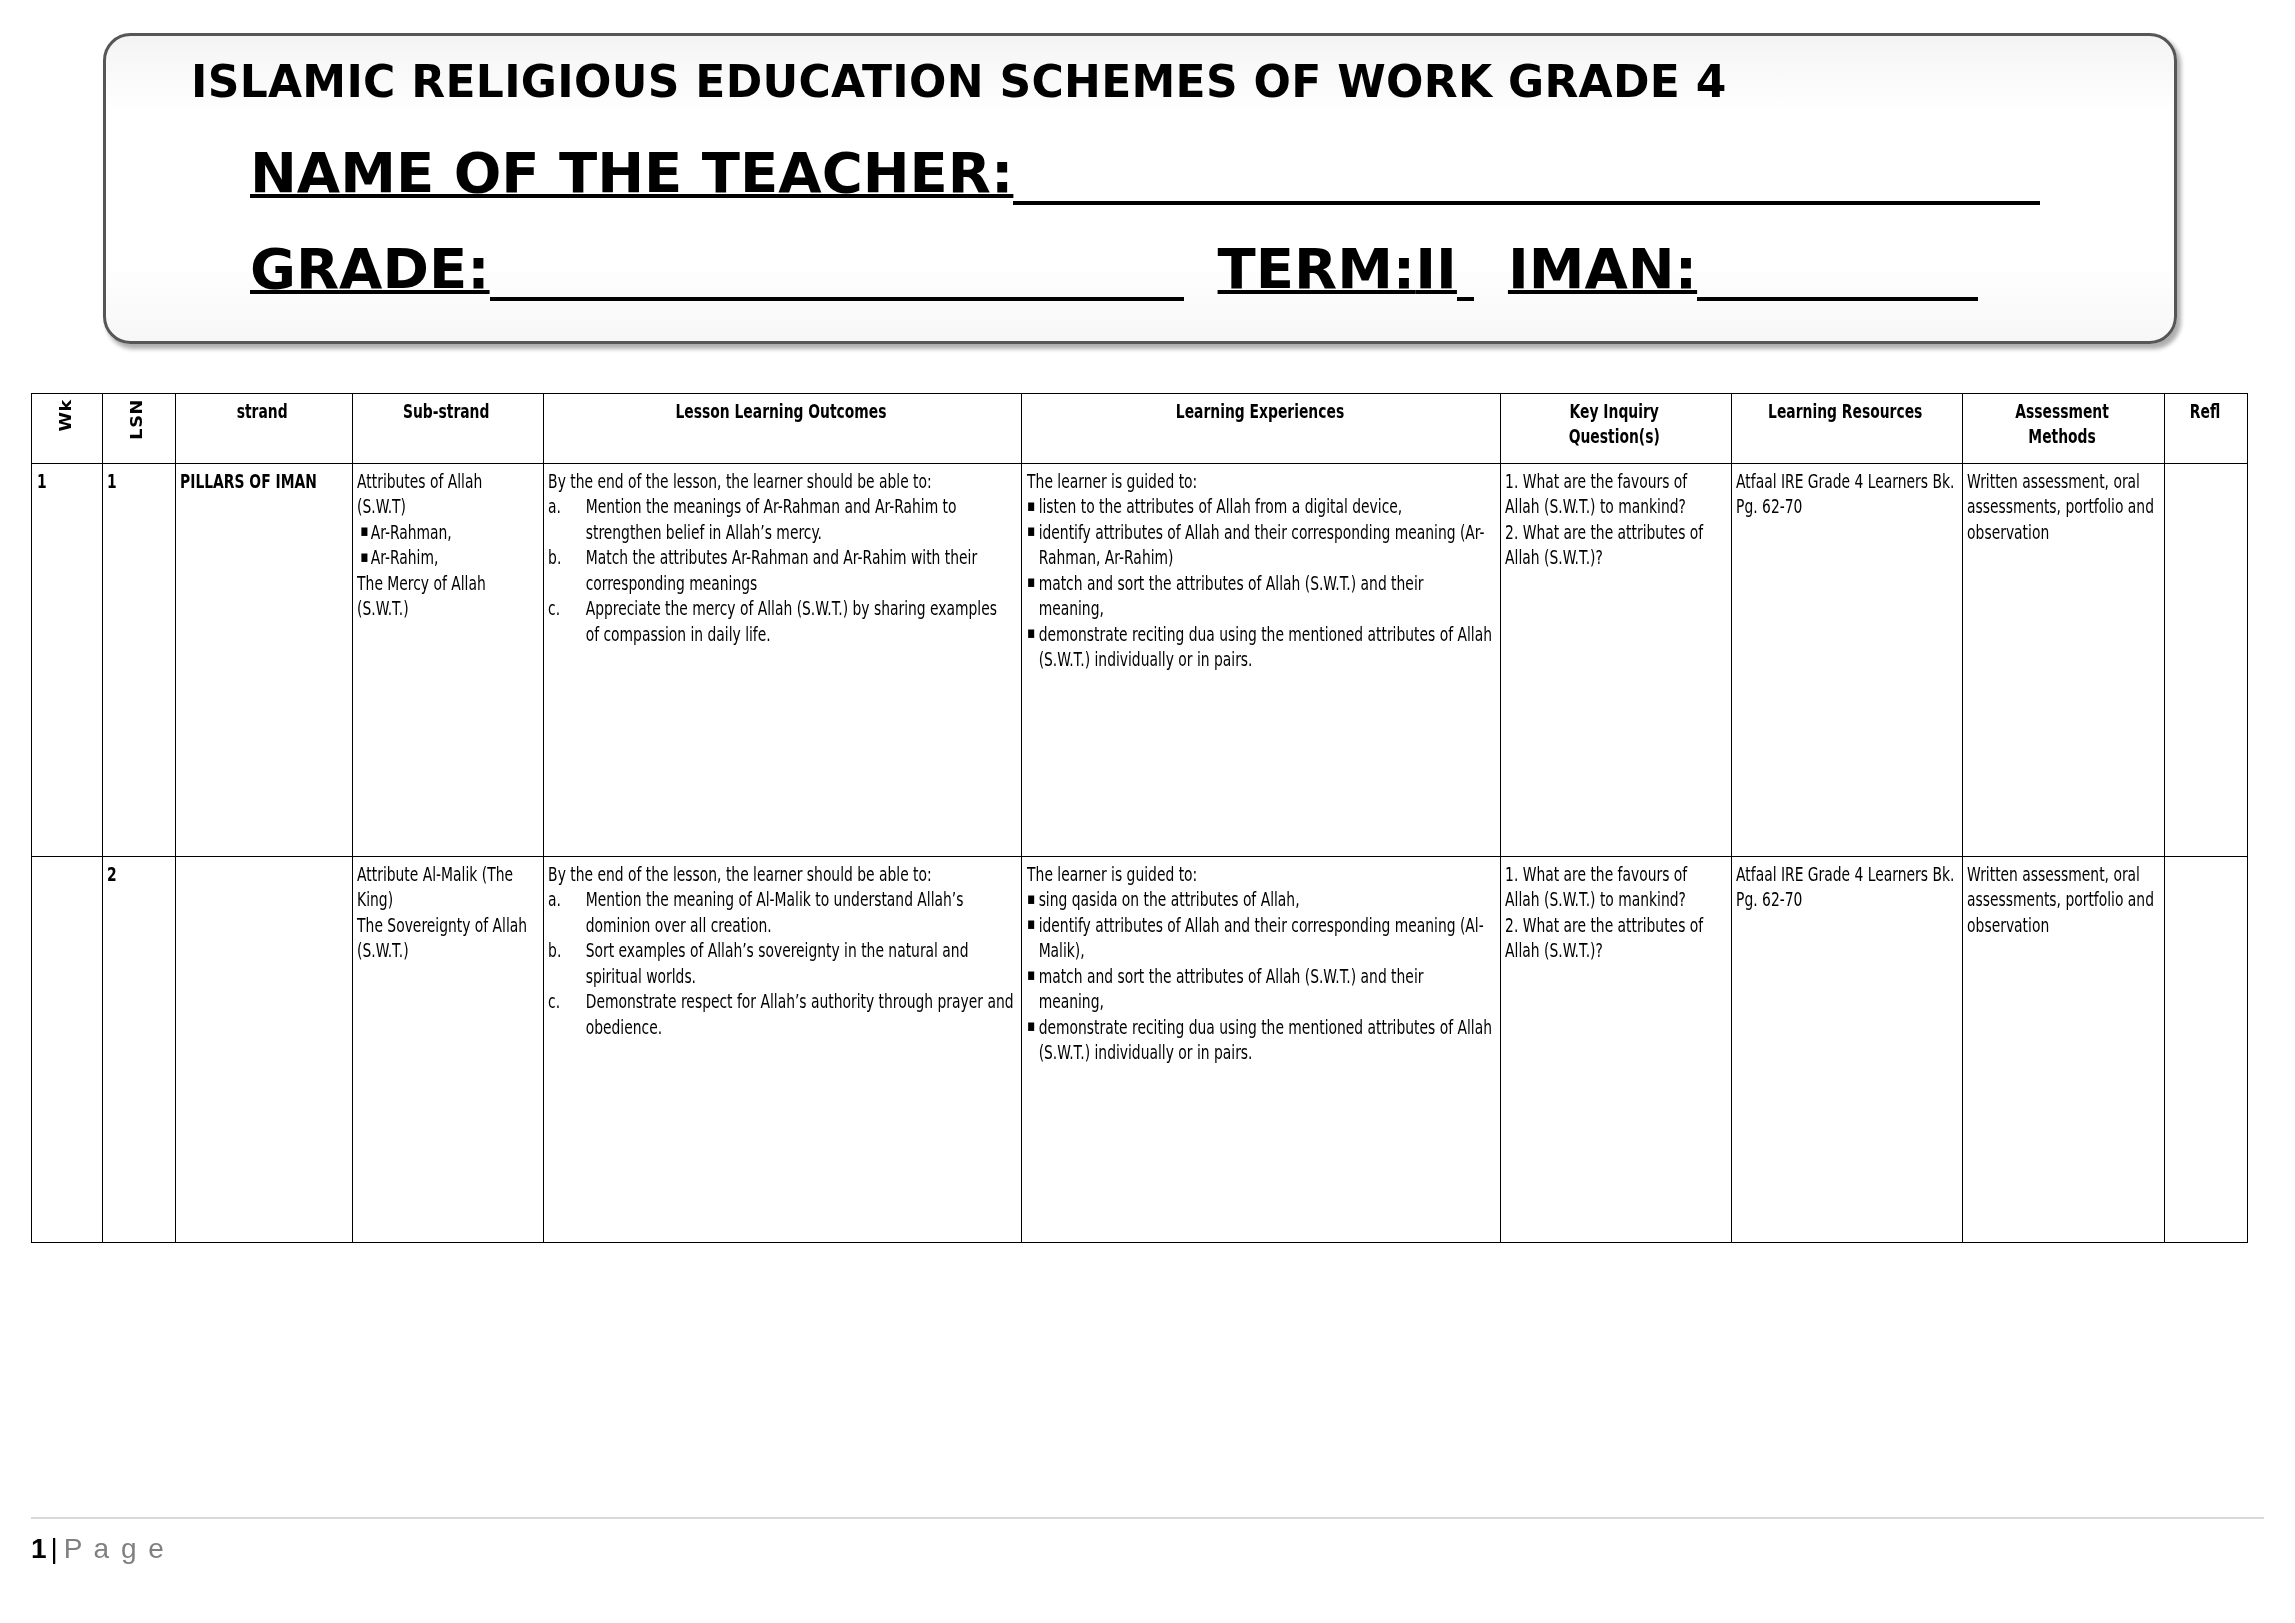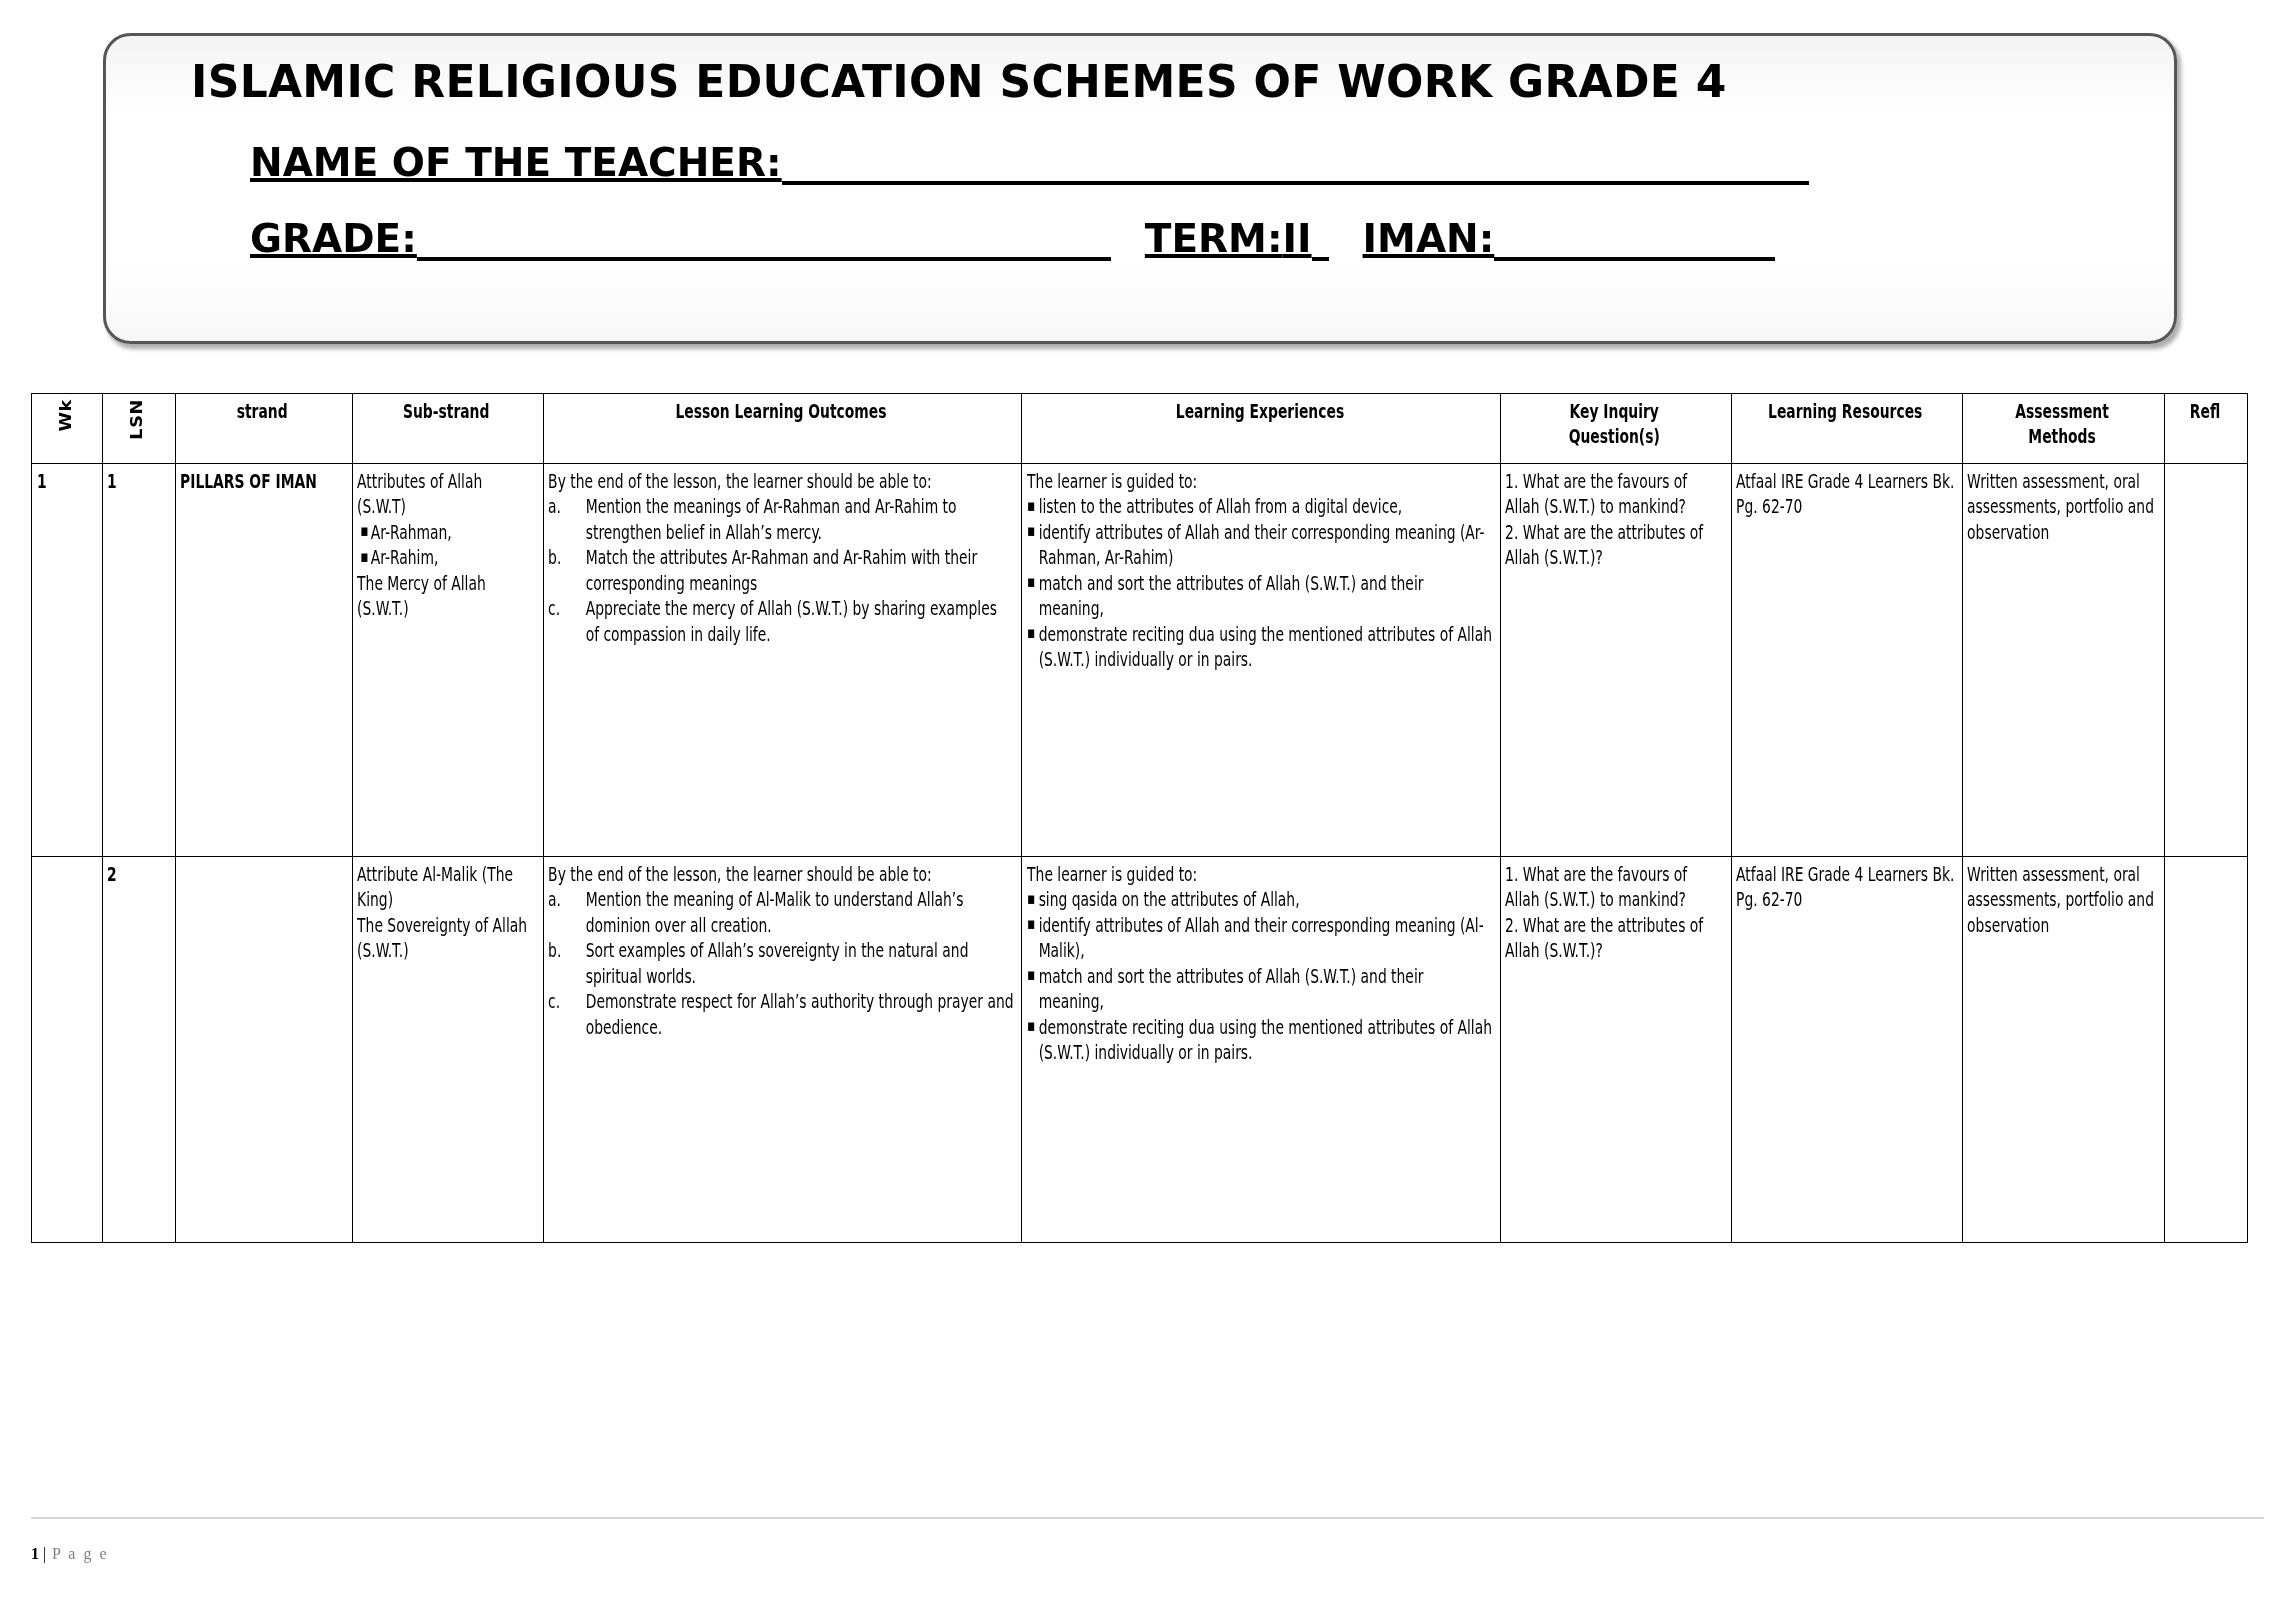--- a/index.html
+++ b/index.html
@@ -41,21 +41,21 @@
     letter-spacing: 0.3px;
     color: #000;
     text-align: left;
     margin-top: 10.5px;
     margin-left: -59px;
     white-space: nowrap;
   }
   .field-line {
     font-family: "DejaVu Sans", sans-serif;
     font-weight: bold;
-    font-size: 39px;
+    font-size: 56px;
     color: #000;
     white-space: nowrap;
     margin-top: 33px;
   }
   .field-line.second { margin-top: 31px; }
   .ul { text-decoration: underline; text-decoration-thickness: 3.9px; color: #000; }
   .blankline {
     display: inline-block;
     border-bottom: 4.6px solid #000;
     vertical-align: bottom;
@@ -159,25 +159,24 @@
     left: 31px;
     top: 1517px;
     width: 2233px;
     height: 2px;
     background: #d9d9d9;
   }
   .footer {
     position: absolute;
     left: 31px;
     top: 1533px;
-    font-family: Liberation Serif, serif;
-    font-size: 16px;
+    font-family: Liberation Sans, sans-serif;
+    font-size: 28px;
     color: #808080;
     letter-spacing: 2px;
-    margin-top: 12px;
   }
   .footer .pg-num { color: #000; font-weight: bold; letter-spacing: 0; }
   .footer .bar { color: #000; margin: 0 3.9px 0 3.9px; }
 </style>
 </head>
 <body>
 
 <div class="header-box">
   <div class="header-inner">
 

